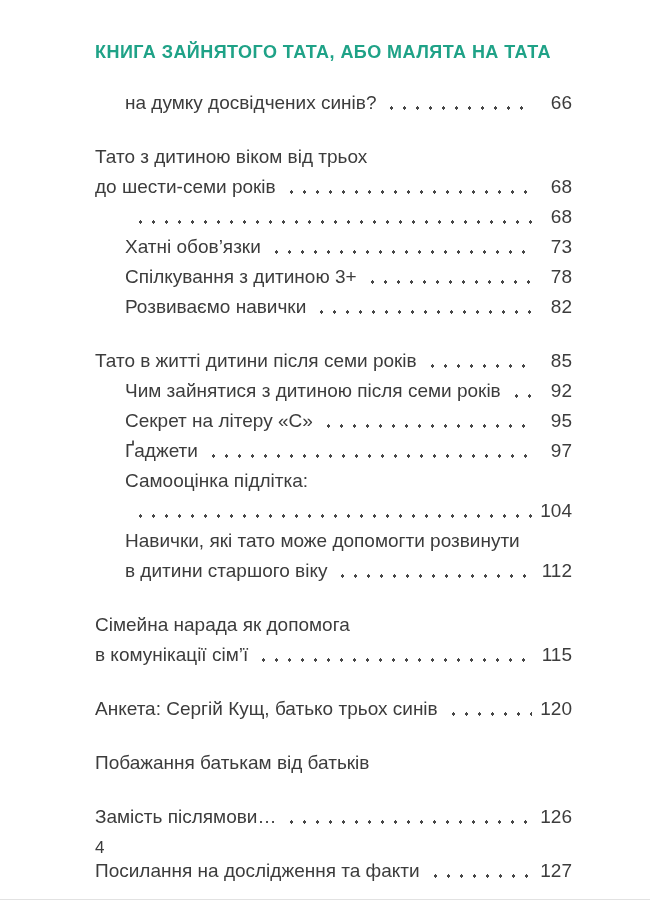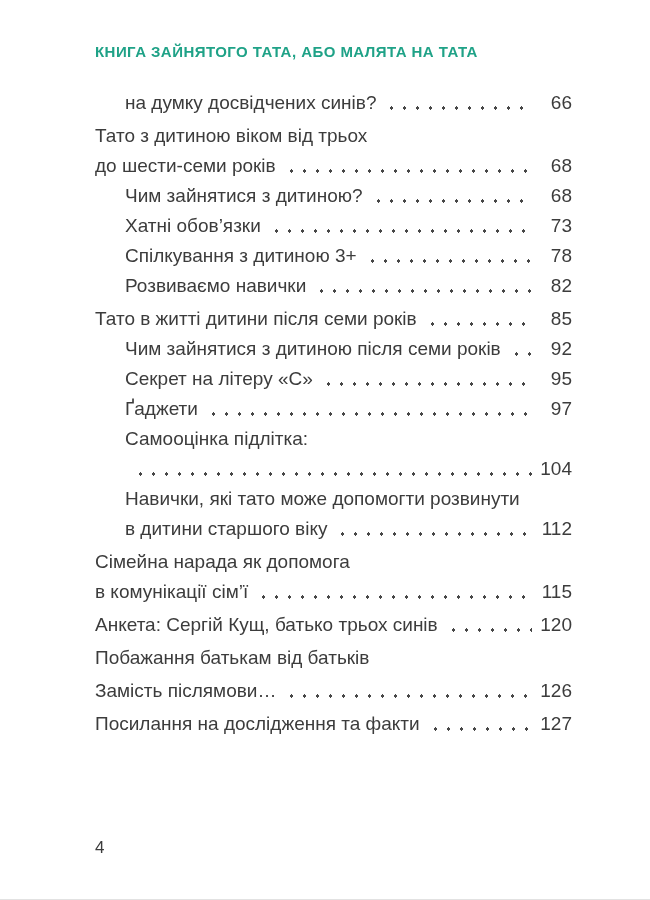--- a/index.html
+++ b/index.html
@@ -11,29 +11,29 @@
     background: #ffffff;
     font-family: "Liberation Sans", "DejaVu Sans", sans-serif;
     font-size: 19px;
     line-height: 30px;
     color: #3c3c3c;
     padding: 44px 78px 0 95px;
     border-bottom: 1px solid #e2e2e2;
     overflow: hidden;
   }
   .running-header {
-    font-size: 15px;
+    font-size: 18px;
     font-weight: bold;
     letter-spacing: 0.45px;
     line-height: 16px;
     margin-bottom: 28px;
   }
   .toc { width: 100%; }
   .entry.level1 { padding-left: 30px; }
-  .entry.gap { margin-top: 3px; }
+  .entry.gap { margin-top: 24px; }
   .line { display: flex; align-items: stretch; }
   .txt { white-space: nowrap; }
   .leader {
     flex: 1;
     min-width: 12px;
     margin-left: 9px;
     margin-right: 8px;
     background-image: radial-gradient(circle, #474747 1.6px, transparent 1.75px);
     background-size: 13px 4px;
     background-repeat: repeat-x;
@@ -67,21 +67,20 @@
           <span class="txt">Тато з дитиною віком від трьох</span>
         </div>
         <div class="line">
           <span class="txt">до шести-семи років</span>
           <span class="leader"></span>
           <span class="pg">68</span>
         </div>
       </div>
       <div class="entry level1">
         <div class="line">
-          <span class="txt">Чим зайнятися з дитиною?</span>
           <span class="leader"></span>
           <span class="pg">68</span>
         </div>
       </div>
       <div class="entry level1">
         <div class="line">
           <span class="txt">Хатні обов’язки</span>
           <span class="leader"></span>
           <span class="pg">73</span>
         </div>

